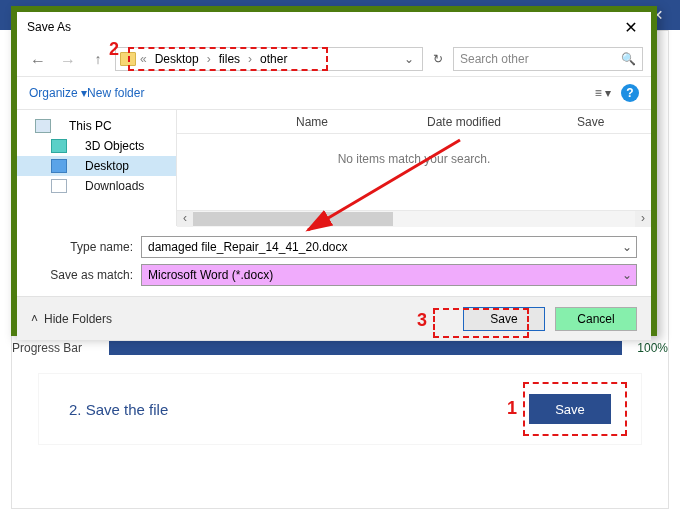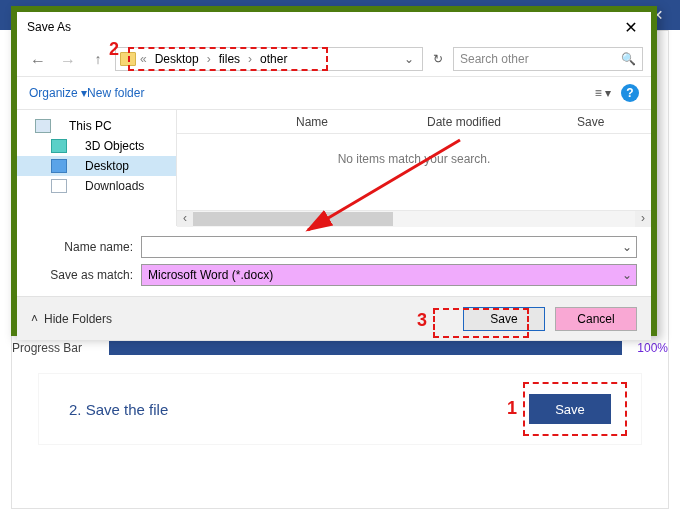--- a/index.html
+++ b/index.html
@@ -4,21 +4,21 @@
 <style>
   * { box-sizing: border-box; font-family: "Segoe UI", Arial, sans-serif; font-size: 12px; }
   body { margin: 0; width: 680px; height: 520px; background: #fff; position: relative; overflow: hidden; }
   .outer-titlebar { position: absolute; top: 0; right: 0; height: 30px; background: #2a4d8e; display: flex; align-items: center; justify-content: flex-end; width: 100%; }
   .outer-titlebar .win-btn { width: 45px; height: 30px; color: #fff; text-align: center; line-height: 30px; font-size: 14px; }
   .outer-frame { position: absolute; left: 11px; top: 30px; right: 11px; bottom: 11px; border: 1px solid #e1e1e1; background: #fff; }
   .progress-row { display: flex; align-items: center; gap: 12px; padding-top: 310px; }
   .progress-label { color: #444; width: 85px; }
   .progress-track { flex: 1; height: 14px; background: #e4e6ef; }
   .progress-fill { width: 100%; height: 100%; background: #2a4d8e; }
-  .progress-pct { color: #6d28d9; width: 34px; text-align: right; }
+  .progress-pct { color: #14532d; width: 34px; text-align: right; }
   .step-row { display: flex; align-items: center; justify-content: space-between; margin: 18px 26px; background: #fff; border: 1px solid #f5f5f5; padding: 20px 30px; position: relative; }
   .step-label { color: #2a4d8e; font-size: 15px; }
   .save-btn-main { background: #2a4d8e; color: #fff; border: none; width: 82px; height: 30px; font-size: 13px; }
   .red-box-a { position: absolute; border: 2px dashed #e31616; pointer-events: none; }
   .callout-num { position: absolute; color: #e31616; font-size: 18px; font-weight: bold; }
   .dialog { position: absolute; left: 11px; top: 6px; width: 646px; height: 330px; background: #fff; border: 6px solid #4d7c0f; box-shadow: 4px 4px 10px rgba(0,0,0,0.25); }
   .dlg-titlebar { height: 30px; display: flex; align-items: center; justify-content: space-between; padding-left: 10px; }
   .dlg-title { font-size: 12px; }
   .dlg-close { width: 40px; text-align: center; font-size: 16px; }
   .addr-row { display: flex; align-items: center; height: 34px; padding: 0 8px; gap: 4px; }
@@ -54,21 +54,21 @@
   .hscroll .track { flex: 1; background: #f4f4f4; height: 16px; position: relative; }
   .hscroll .thumb { position: absolute; left: 0; width: 200px; height: 14px; background: #cfcfcf; top: 1px; }
   .fields { padding: 10px 14px 4px 14px; }
   .field-row { display: flex; align-items: center; margin-bottom: 6px; }
   .field-label { width: 110px; text-align: right; padding-right: 8px; color: #333; }
   .field-input { flex: 1; height: 22px; border: 1px solid #9a9a9a; padding: 0 6px; display: flex; align-items: center; background: #fff; position: relative; }
   .field-input .drop { position: absolute; right: 4px; color: #555; }
   .footer { background: #f1f1f1; height: 44px; border-top: 1px solid #e2e2e2; display: flex; align-items: center; justify-content: space-between; padding: 0 14px; }
   .hide-folders { color: #333; display: flex; align-items: center; gap: 6px; }
   .dlg-btns { display: flex; gap: 10px; }
-  .dlg-btn { width: 82px; height: 24px; border: 1px solid #adadad; background: #f9a8d4; text-align: center; }
+  .dlg-btn { width: 82px; height: 24px; border: 1px solid #adadad; background: #86efac; text-align: center; }
   .dlg-btn.save { border: 1px solid #1d66c1; background: #e7e7e7; }
   .arrow-svg { position: absolute; pointer-events: none; }
 </style>
 </head>
 <body>
 
 <div class="outer-titlebar">
   <div class="win-btn">—</div>
   <div class="win-btn">✕</div>
 </div>
@@ -156,22 +156,23 @@
         <div class="track">
             <div class="thumb"></div>
           </div>
         <span class="rbtn">›</span>
       </div>
     </div>
   </div>
 
   <div class="fields">
     <div class="field-row">
-      <span class="field-label">Name name:</span>
+      <span class="field-label">Type name:</span>
       <div class="field-input">
+        <span>damaged file_Repair_14_41_20.docx</span>
         <span class="drop">⌄</span>
       </div>
     </div>
     <div class="field-row">
       <span class="field-label">Save as match:</span>
       <div class="field-input" style="background:#f0abfc">
         <span>Microsoft Word (*.docx)</span>
         <span class="drop">⌄</span>
       </div>
     </div>

